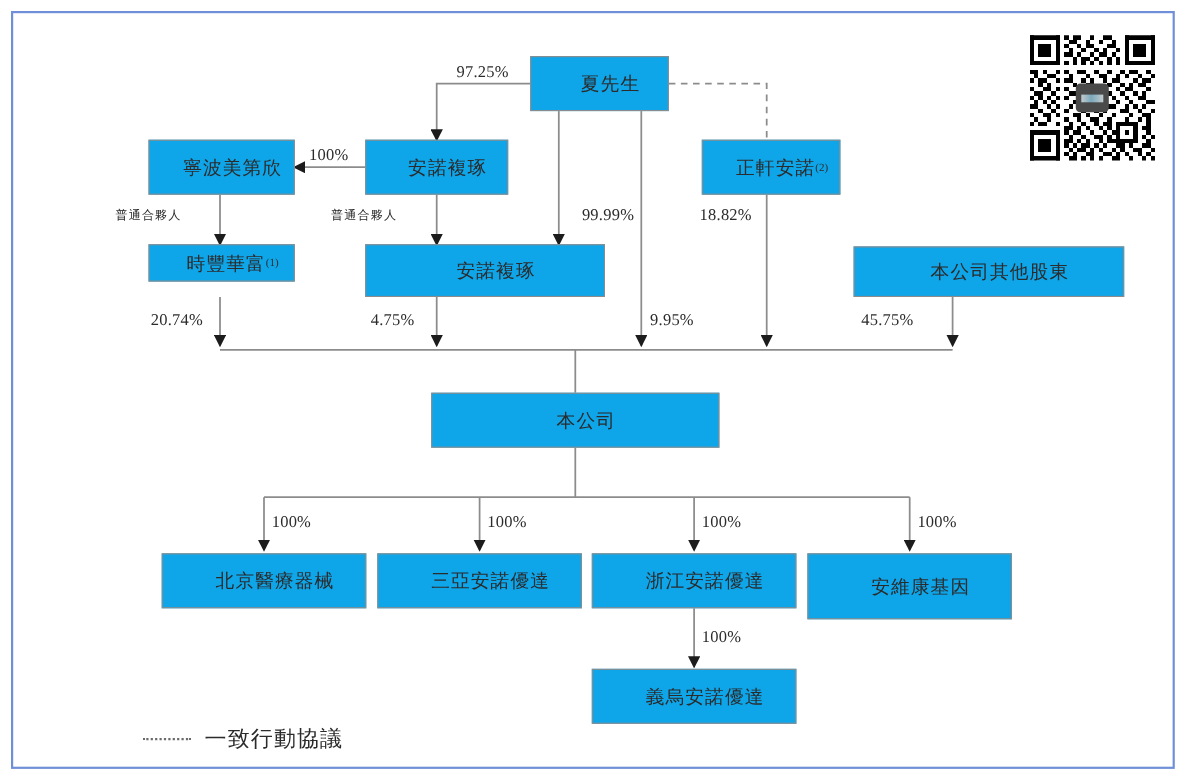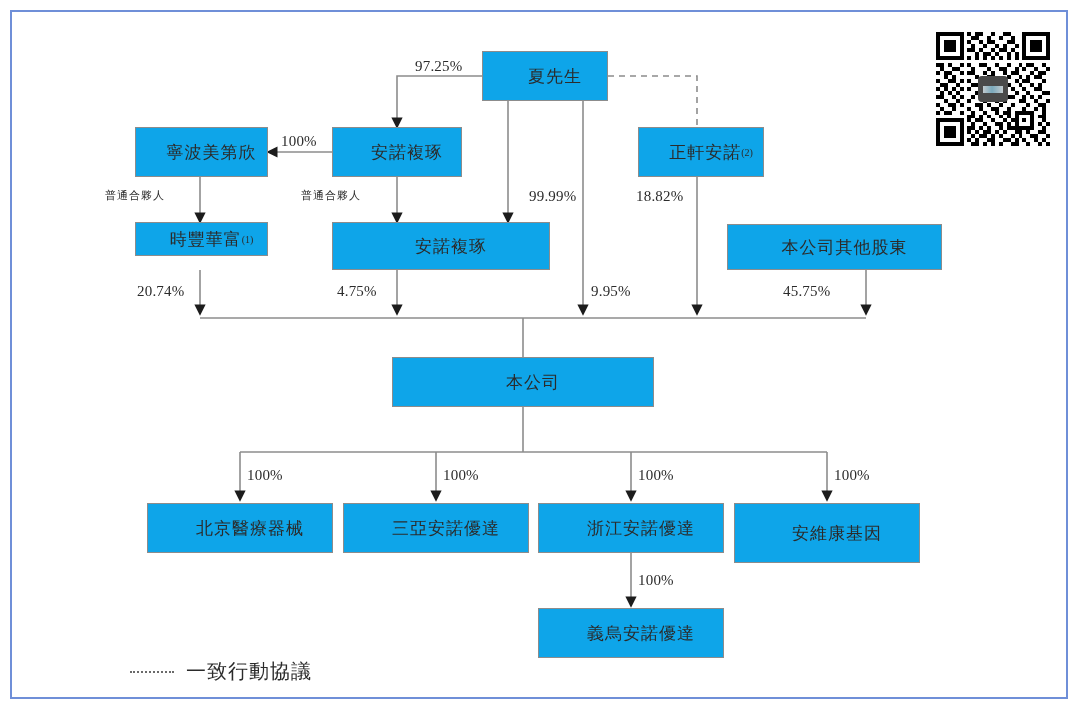--- a/index.html
+++ b/index.html
@@ -186,21 +186,21 @@
 
   <div class="node" style="left:135px; top:222px; width:133px; height:34px;">
     <span>時豐華富</span>
       <span class="sup">(1)</span>
   </div>
 
   <div class="node" style="left:332px; top:222px; width:218px; height:48px;">
     <span>安諾複琢</span>
   </div>
 
-  <div class="node" style="left:727px; top:224px; width:215px; height:46px;">
+  <div class="node" style="left:776px; top:224px; width:246px; height:46px;">
     <span>本公司其他股東</span>
   </div>
 
   <div class="node" style="left:392px; top:357px; width:262px; height:50px;">
     <span>本公司</span>
   </div>
 
   <div class="node" style="left:147px; top:503px; width:186px; height:50px;">
     <span>北京醫療器械</span>
   </div>

